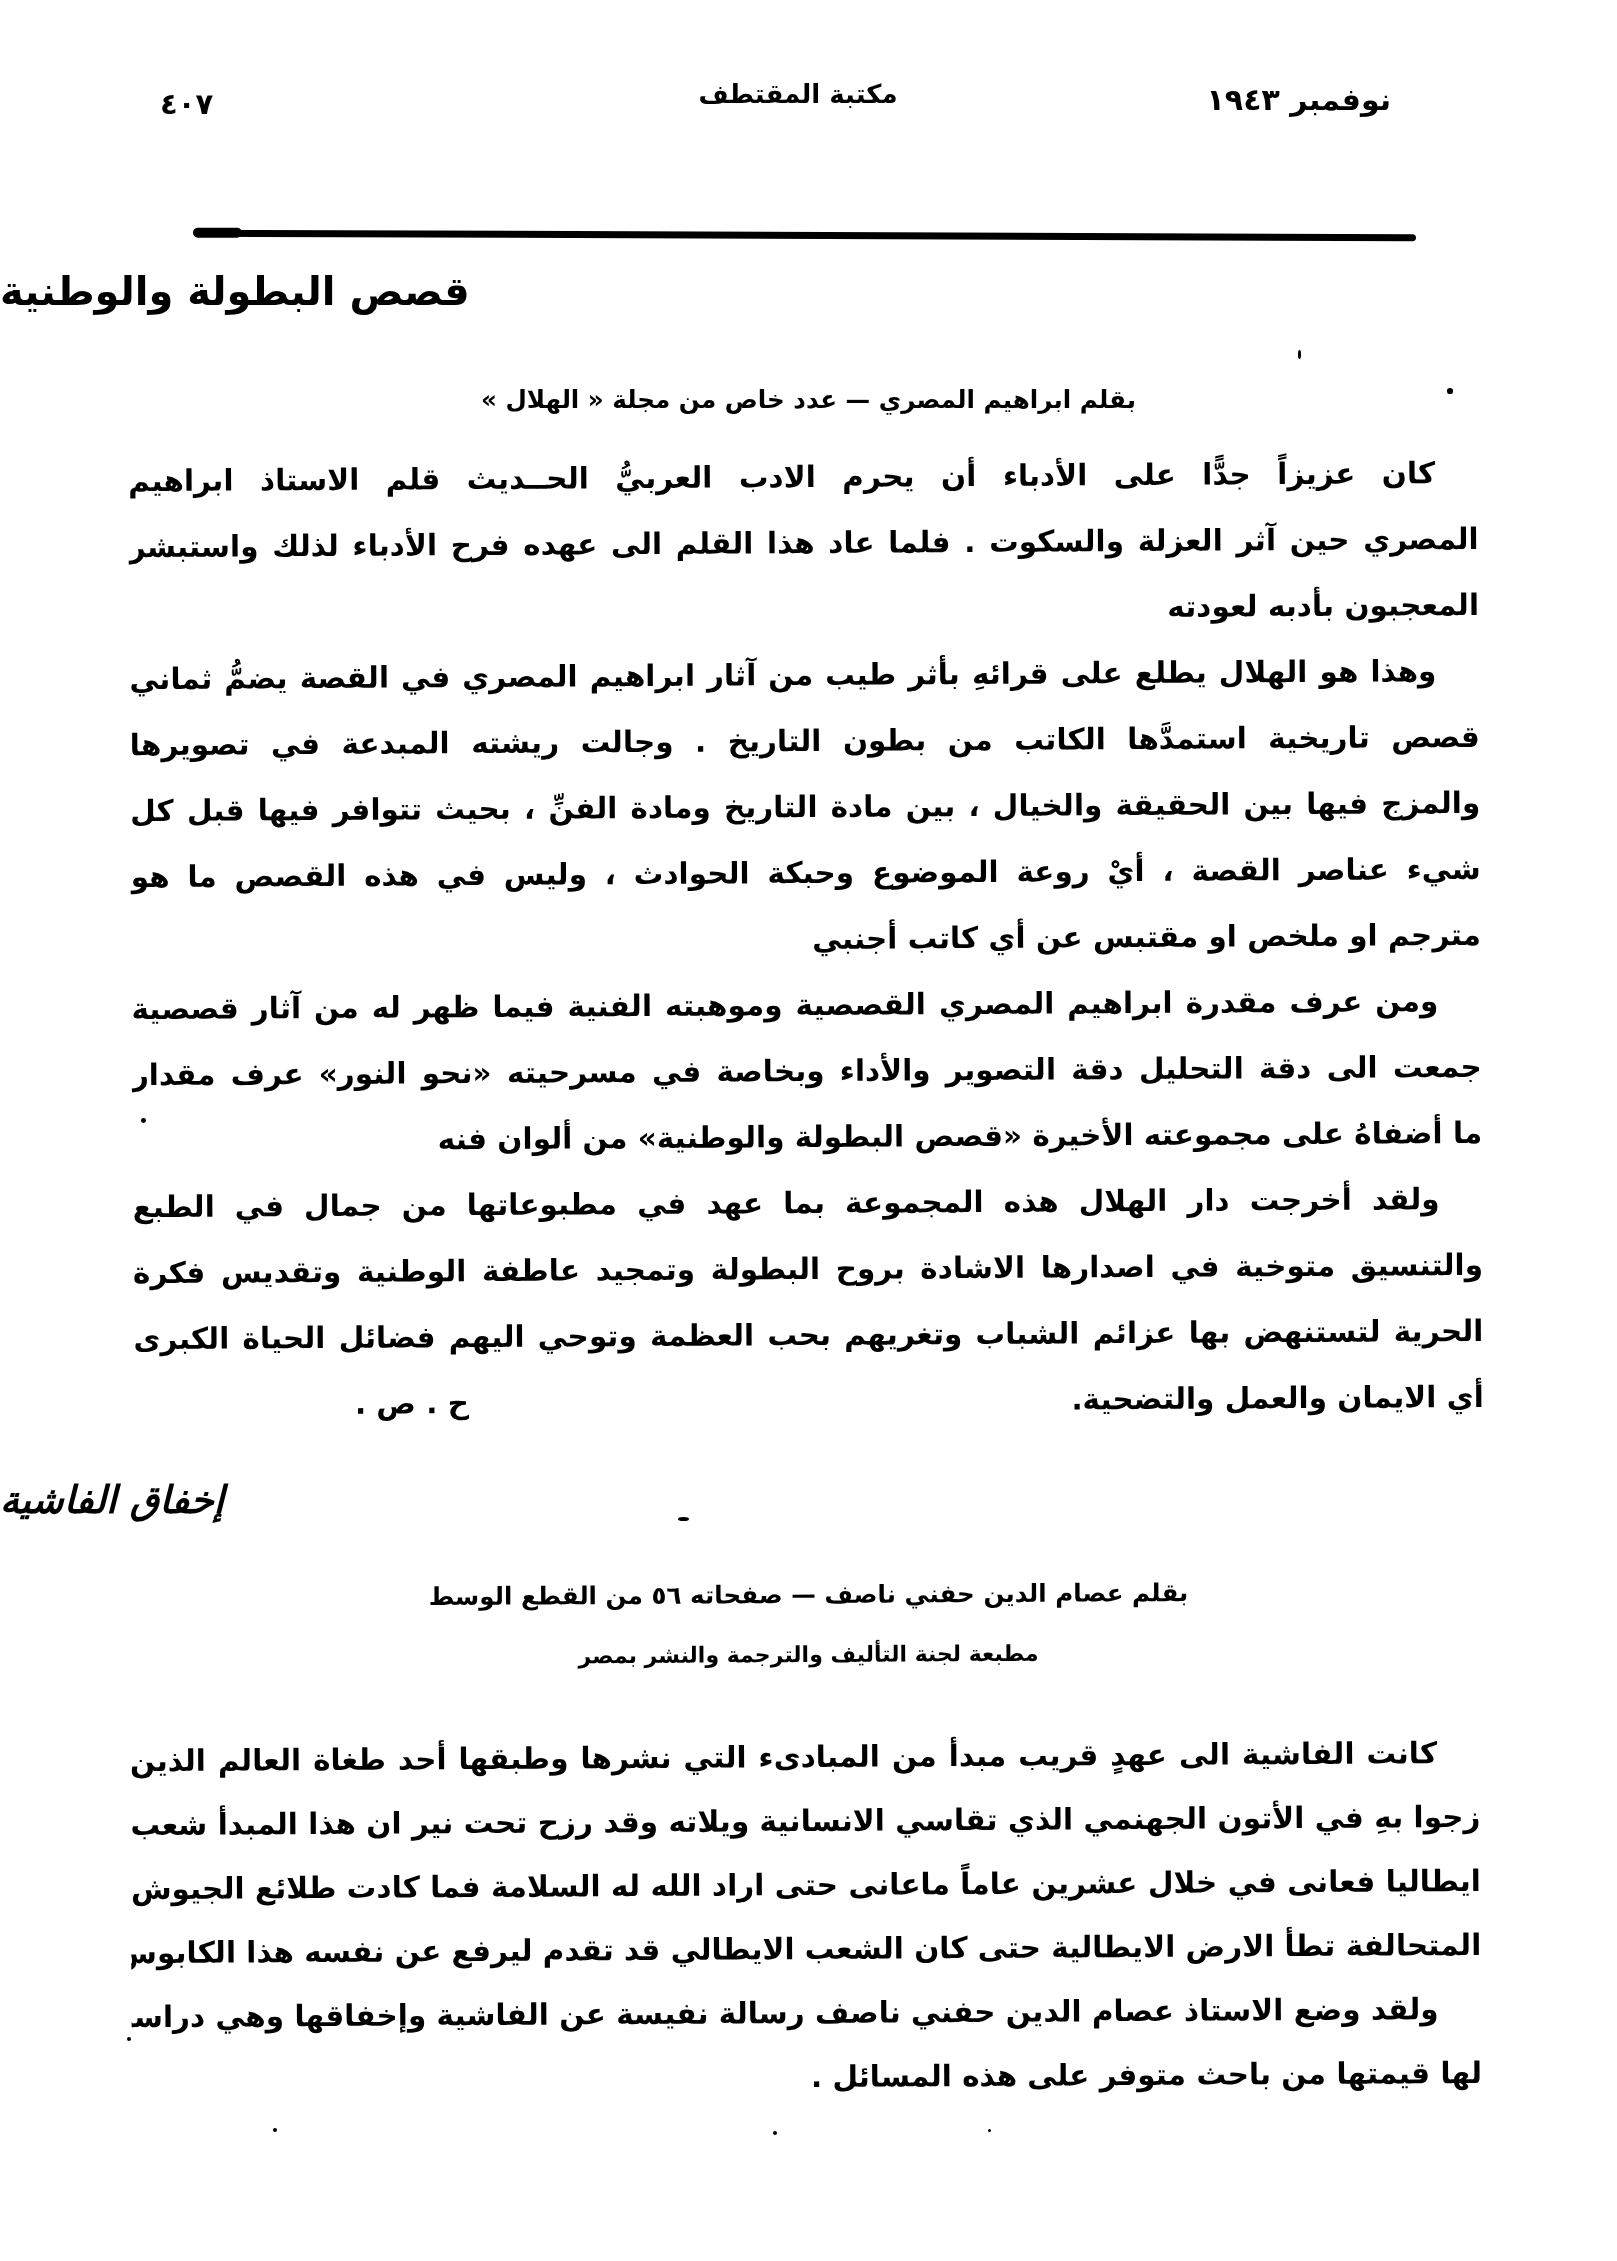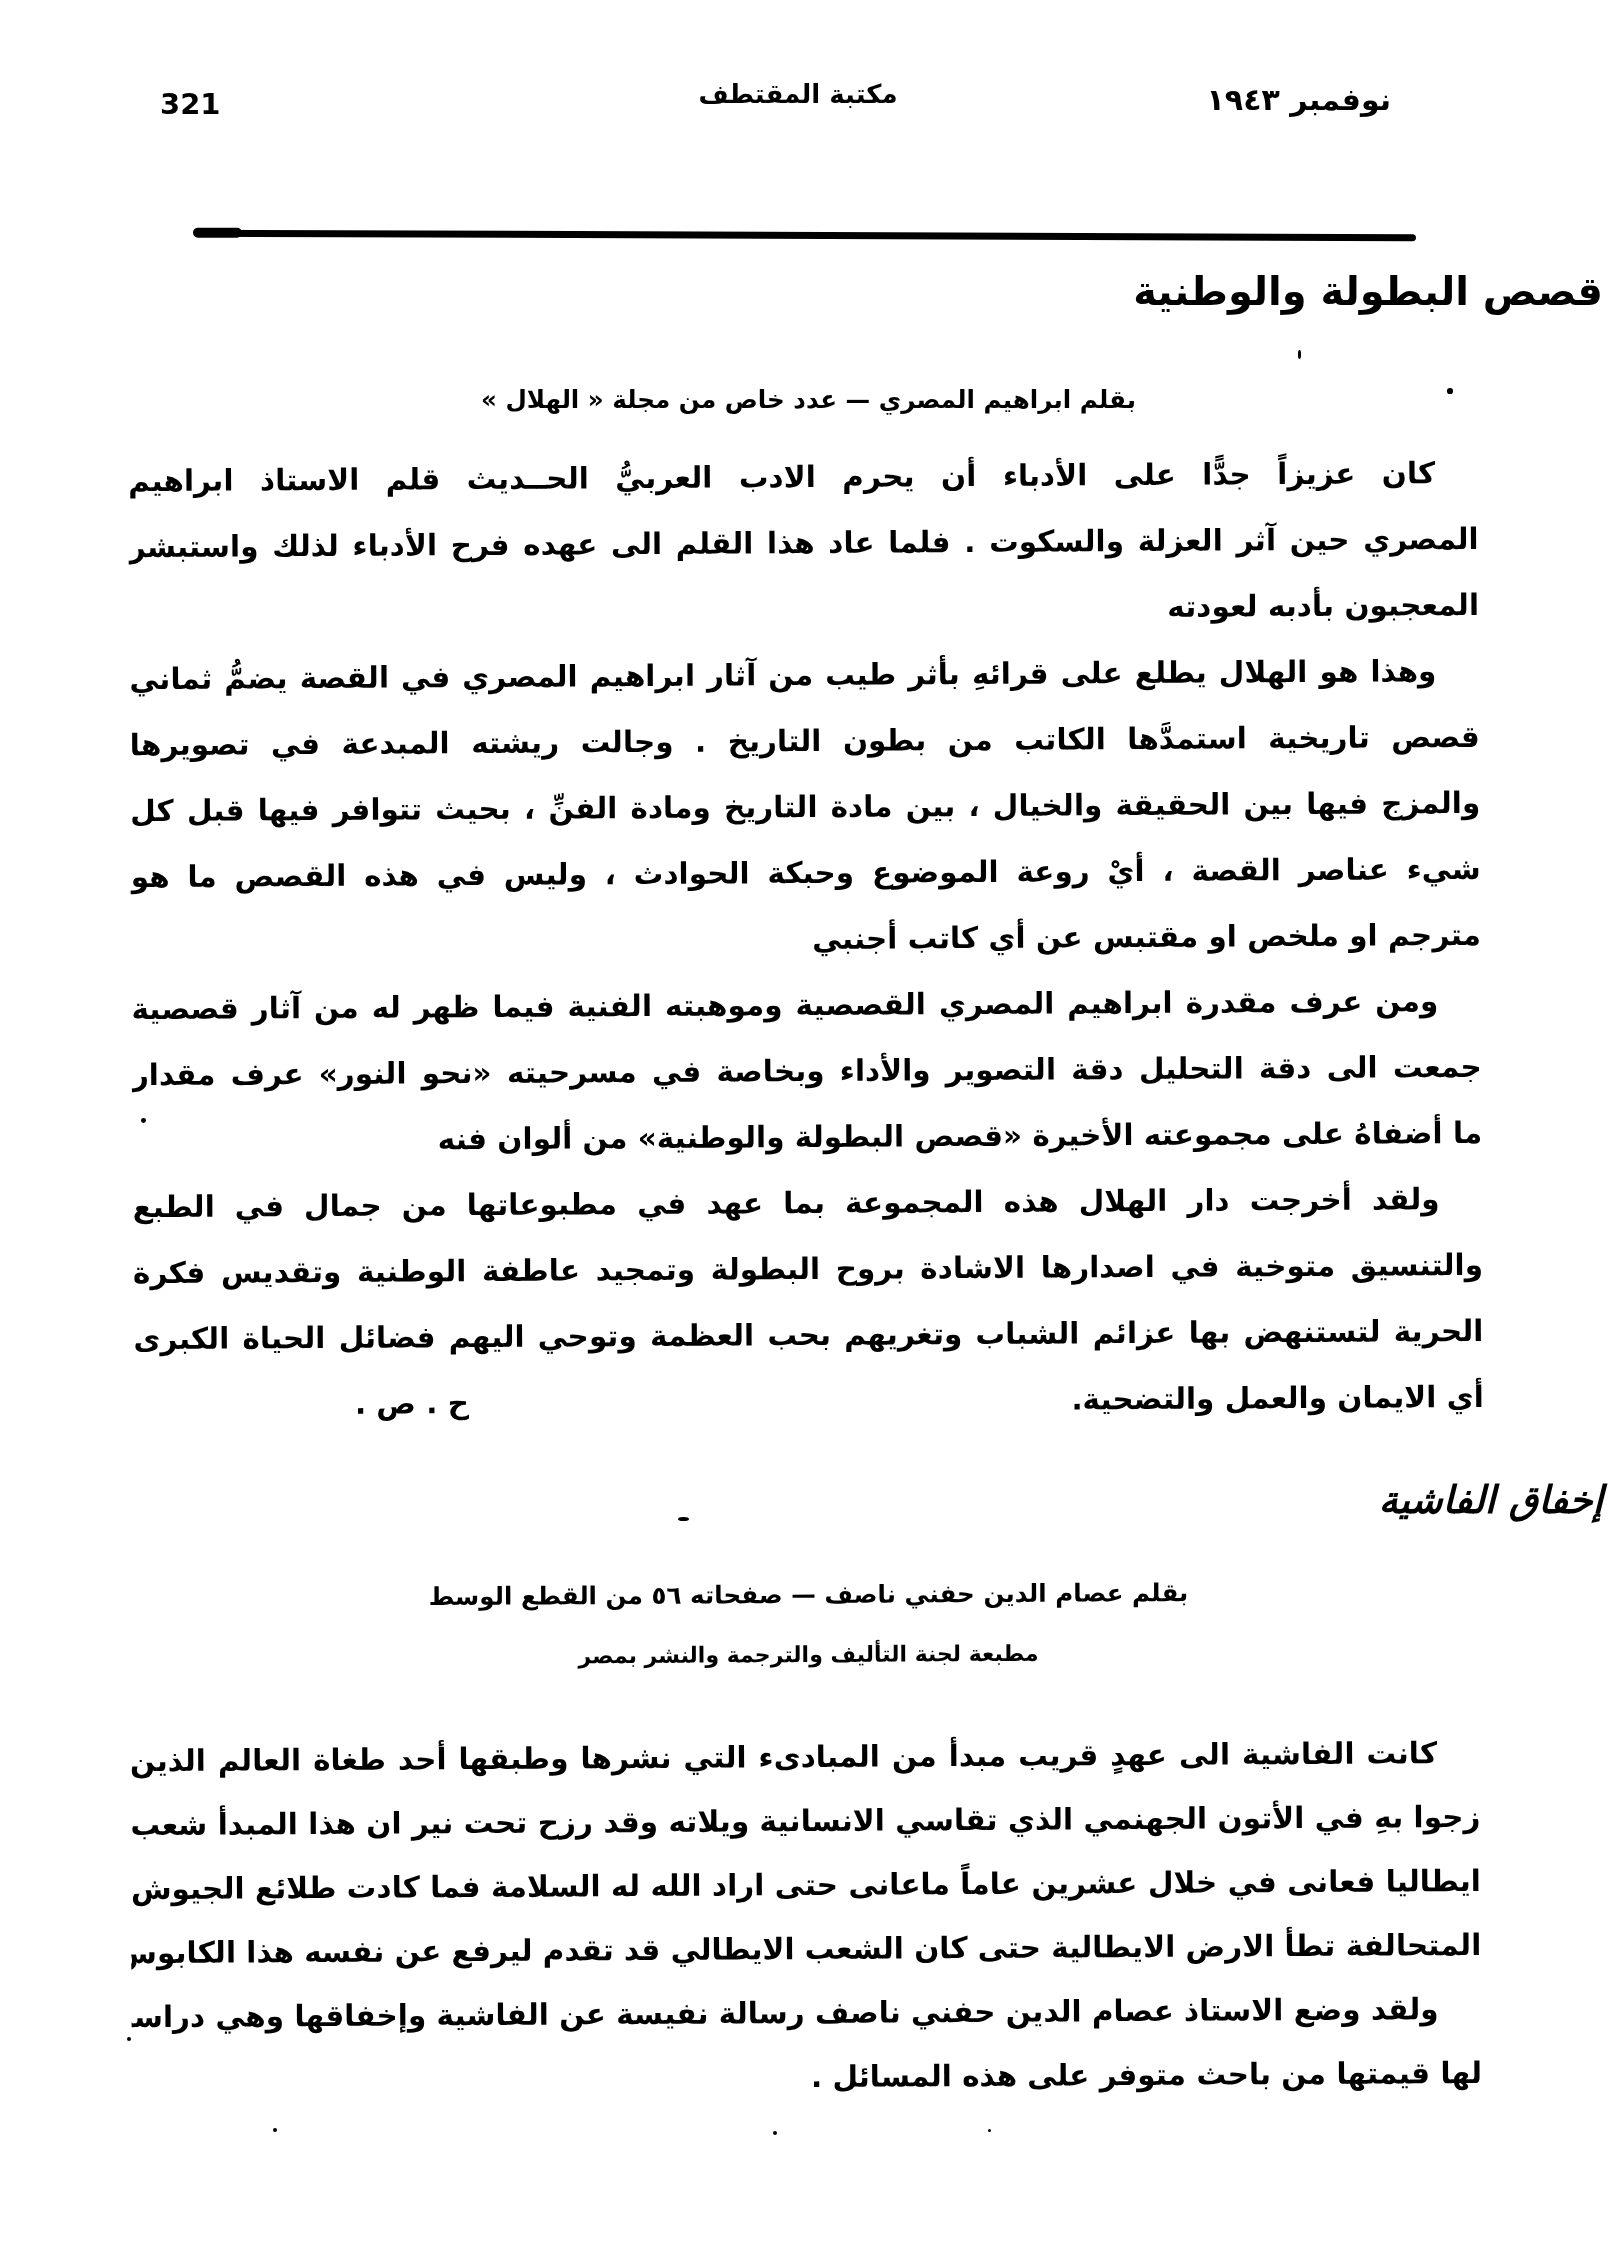--- a/index.html
+++ b/index.html
@@ -34,22 +34,22 @@
     background: #000; border-radius: 4.9px;
     transform: rotate(0.22deg);
   }
   .rule::before {
     content: ""; position: absolute; left: -1.6px; top: -2.5px;
     width: 49px; height: 10.6px; background: #000; border-radius: 6.5px;
   }
   
   .sec-title {
     position: absolute; left: 0; right: 14px;
-    text-align: right;
-    font-size: 40px; font-weight: bold; white-space: nowrap; padding-left: 24px;
+    text-align: left;
+    font-size: 40px; font-weight: bold; white-space: nowrap;
   }
   .sec-title.t1 { top: 268px; }
   .sec-title.t2 { top: 1478px; font-size: 38px; font-style: italic; }
   .byline {
     position: absolute; left: 0; right: 0;
     text-align: center;
     font-size: 24.6px; font-weight: bold; white-space: nowrap;
   }
   .byline.b1 { top: 385px; text-align: center; }
   .byline.b2 { top: 1580px; transform: rotate(-0.3deg); }
@@ -85,21 +85,21 @@
   
   .spot { position: absolute; background: #000; border-radius: 50%; }
 </style>
 </head>
 <body>
 
 <div class="page">
 
   <div class="hdr-date">نوفمبر ١٩٤٣</div>
   <div class="hdr-title">مكتبة المقتطف</div>
-  <div class="hdr-num">321</div>
+  <div class="hdr-num">٤٠٧</div>
   <div class="rule"></div>
 
   <div class="sec-title t1">قصص البطولة والوطنية</div>
   <div class="byline b1">بقلم ابراهيم المصري — عدد خاص من مجلة « الهلال »</div>
 
   <div class="body-block s1">
     <div class="line start">كان عزيزاً جدًّا على الأدباء أن يحرم الادب العربيُّ الحــديث قلم الاستاذ ابراهيم</div>
     <div class="line">المصري حين آثر العزلة والسكوت . فلما عاد هذا القلم الى عهده فرح الأدباء لذلك واستبشر</div>
     <div class="line end">المعجبون بأدبه لعودته</div>
     <div class="line start">وهذا هو الهلال يطلع على قرائهِ بأثر طيب من آثار ابراهيم المصري في القصة يضمُّ ثماني</div>

